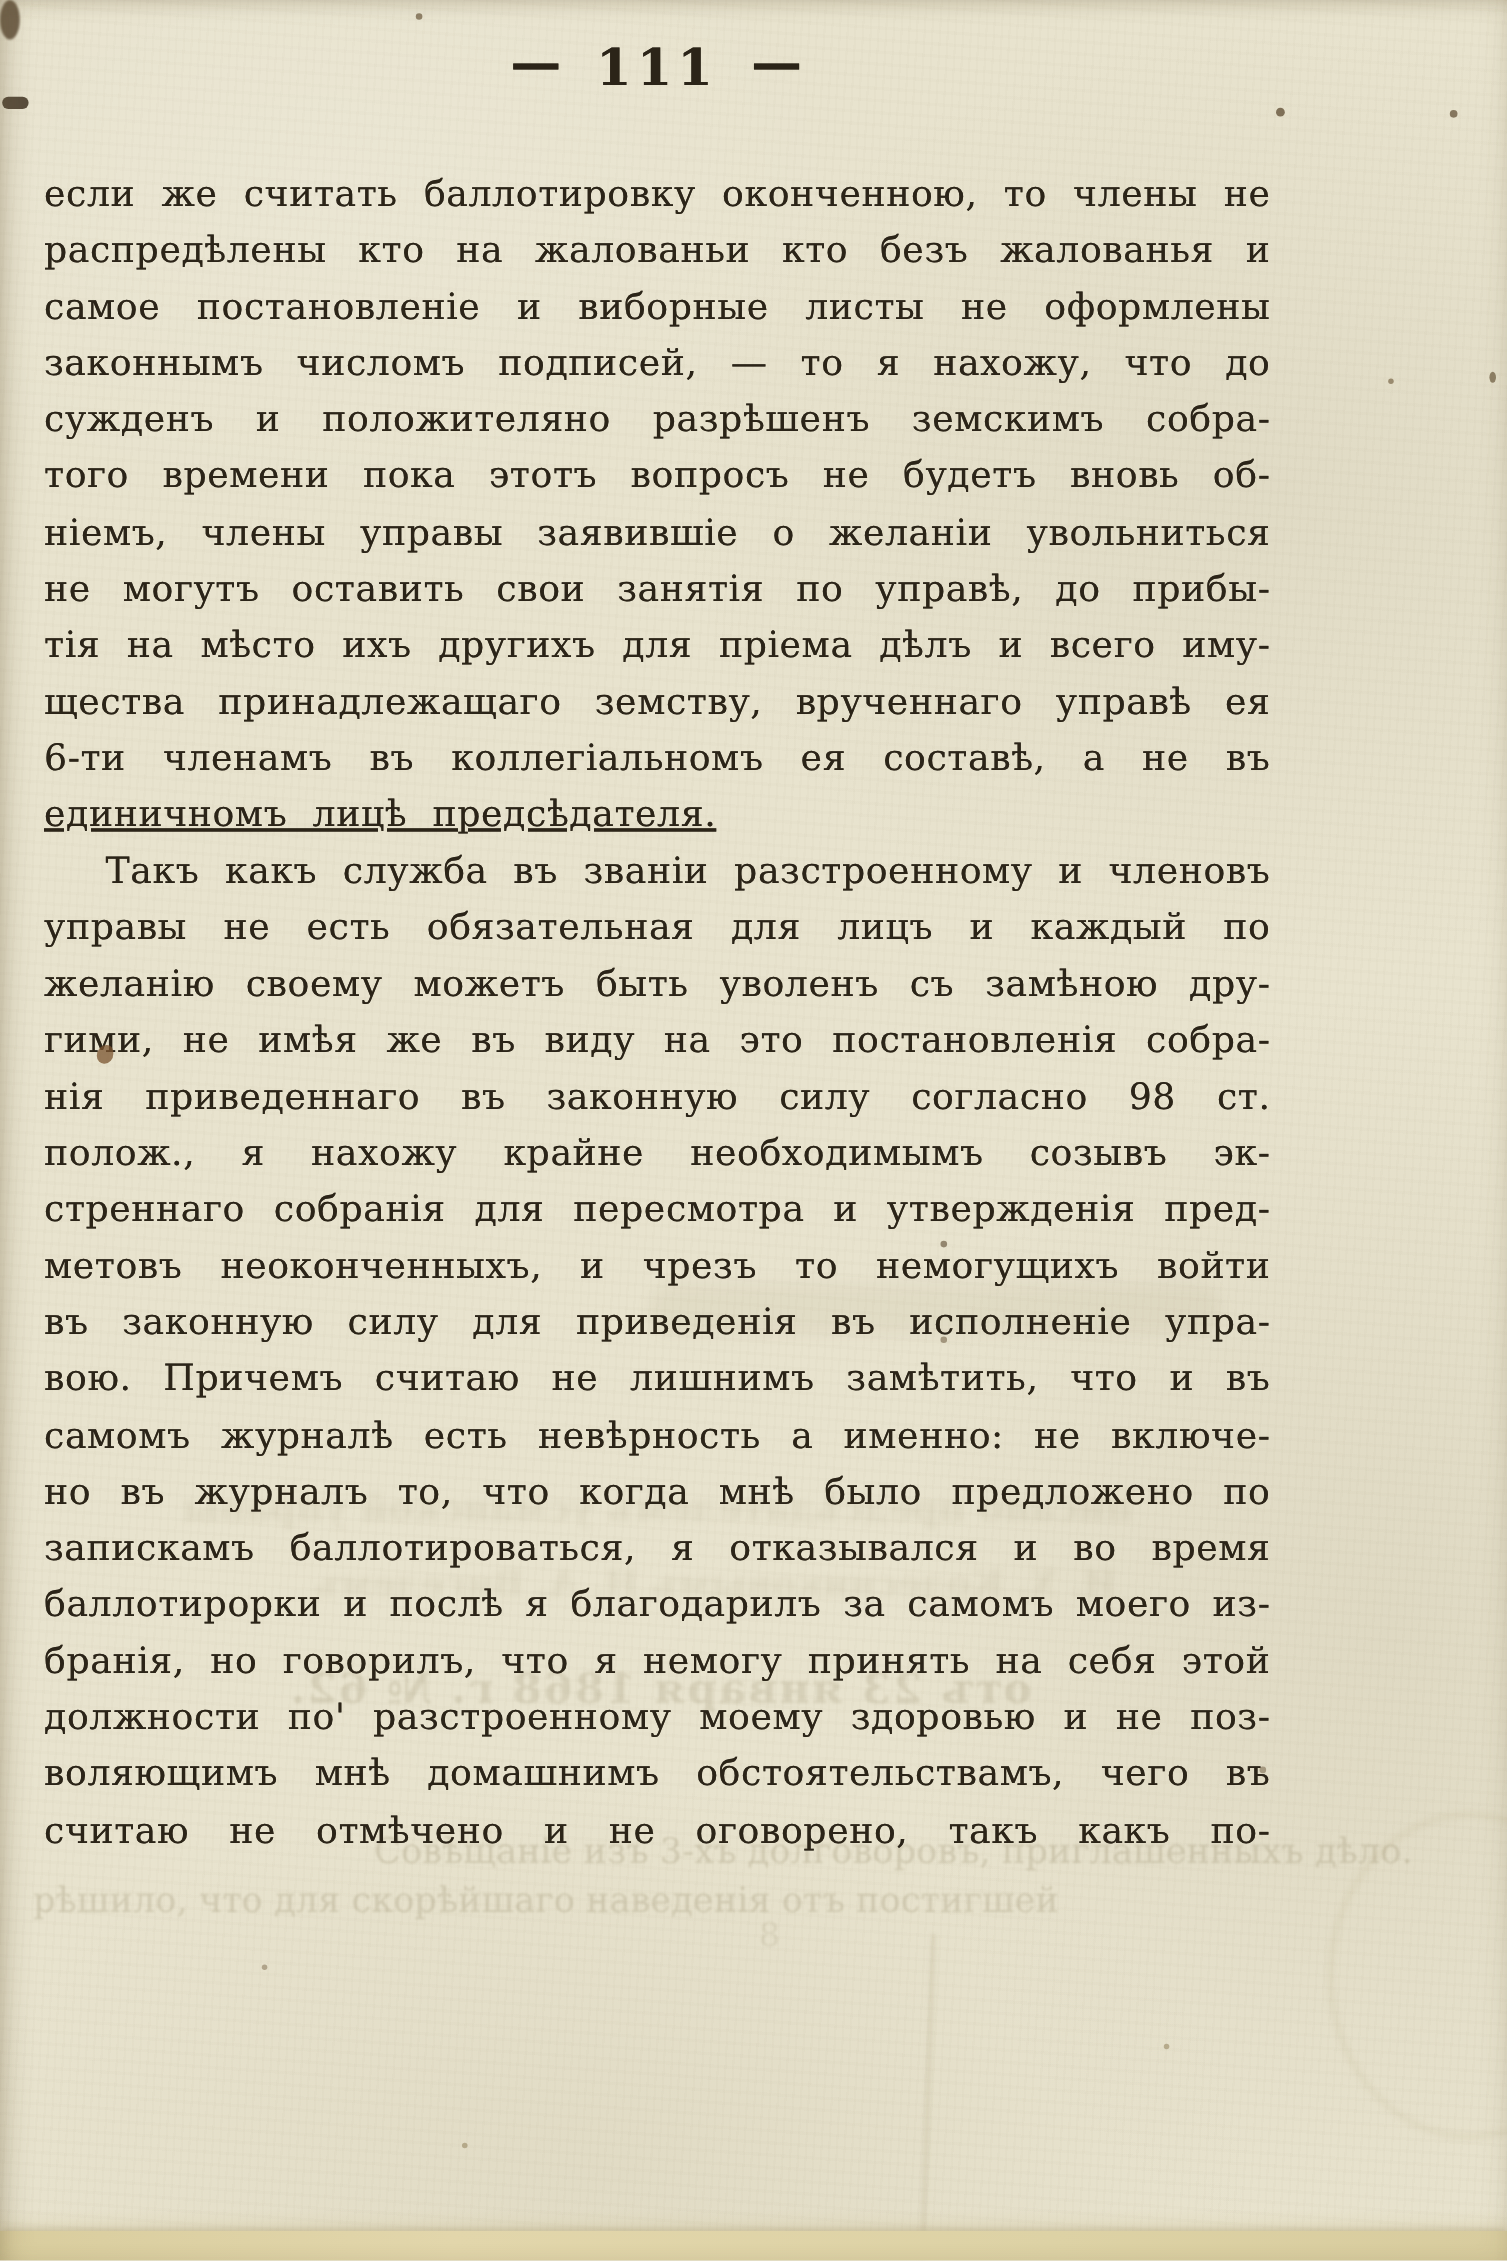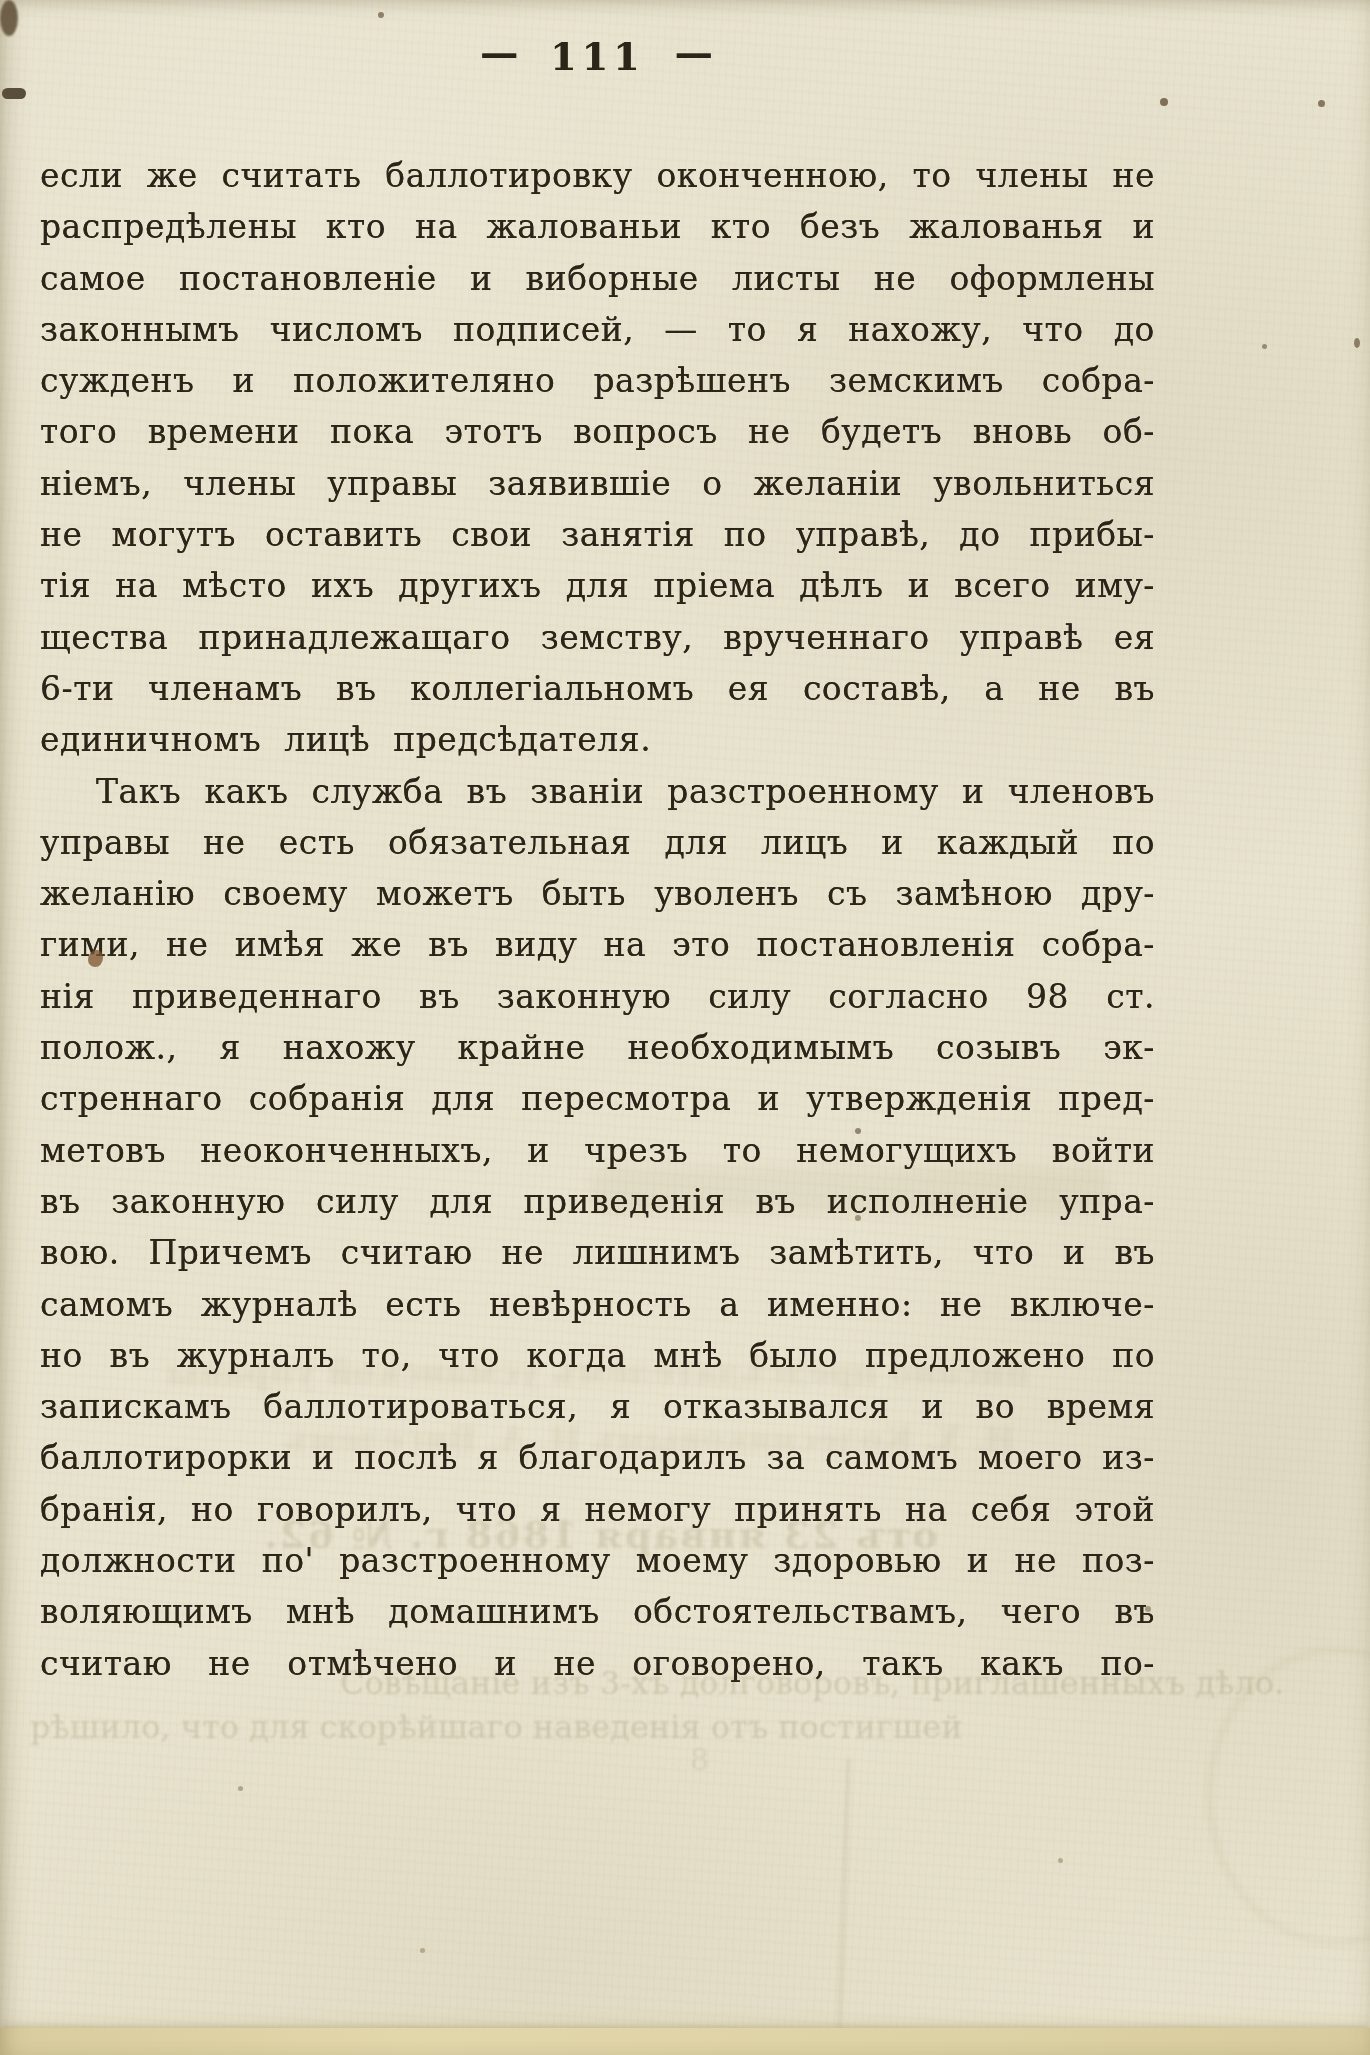--- a/index.html
+++ b/index.html
@@ -21,36 +21,36 @@
   }
   .edges{
     position:absolute;inset:0;pointer-events:none;
     box-shadow:
       inset 16px 0 26px -14px rgba(110,95,60,.38),
       inset 0 12px 22px -14px rgba(110,95,60,.28),
       inset -10px 0 30px -18px rgba(110,95,60,.25);
   }
   .header{
     position:absolute;top:34px;left:40px;width:1115px;
-    text-align:center;font-size:38px;font-weight:bold;
+    text-align:center;font-size:46px;font-weight:bold;
     letter-spacing:2px;white-space:nowrap;
     text-shadow:0 0 0.6px rgba(43,36,24,.8);
   }
   .header .dash{display:inline-block;margin:0 30px;transform:translateY(-4px);}
   .header .num{letter-spacing:5px;}
   .text{
     position:absolute;left:40px;top:150px;width:1115px;
     font-size:33px;letter-spacing:.5px;
     text-shadow:0 0 0.6px rgba(43,36,24,.75);
   }
   .ln{
     height:51.3px;line-height:51.3px;white-space:nowrap0;
     text-align:justify;text-align-last:justify;
   }
-  .ln.plast{text-align-last:left;word-spacing:12px;}
+  .ln.plast{text-align-last:left;word-spacing:12px;text-decoration:underline;}
   .ln.indent{padding-left:56px;}
   .ghost{
     position:absolute;color:#8f8462;pointer-events:none;white-space:nowrap;
     font-family:"DejaVu Serif","Liberation Serif",serif;
   }
   .mir{transform:scaleX(-1);}
   .speck{position:absolute;border-radius:50%;pointer-events:none;}
   .band{
     position:absolute;left:0;right:0;bottom:0;height:27px;
     background:linear-gradient(to right,#d9cd9e,#e2d6ab 30%,#ddd2a5 70%,#d8cc9e);

